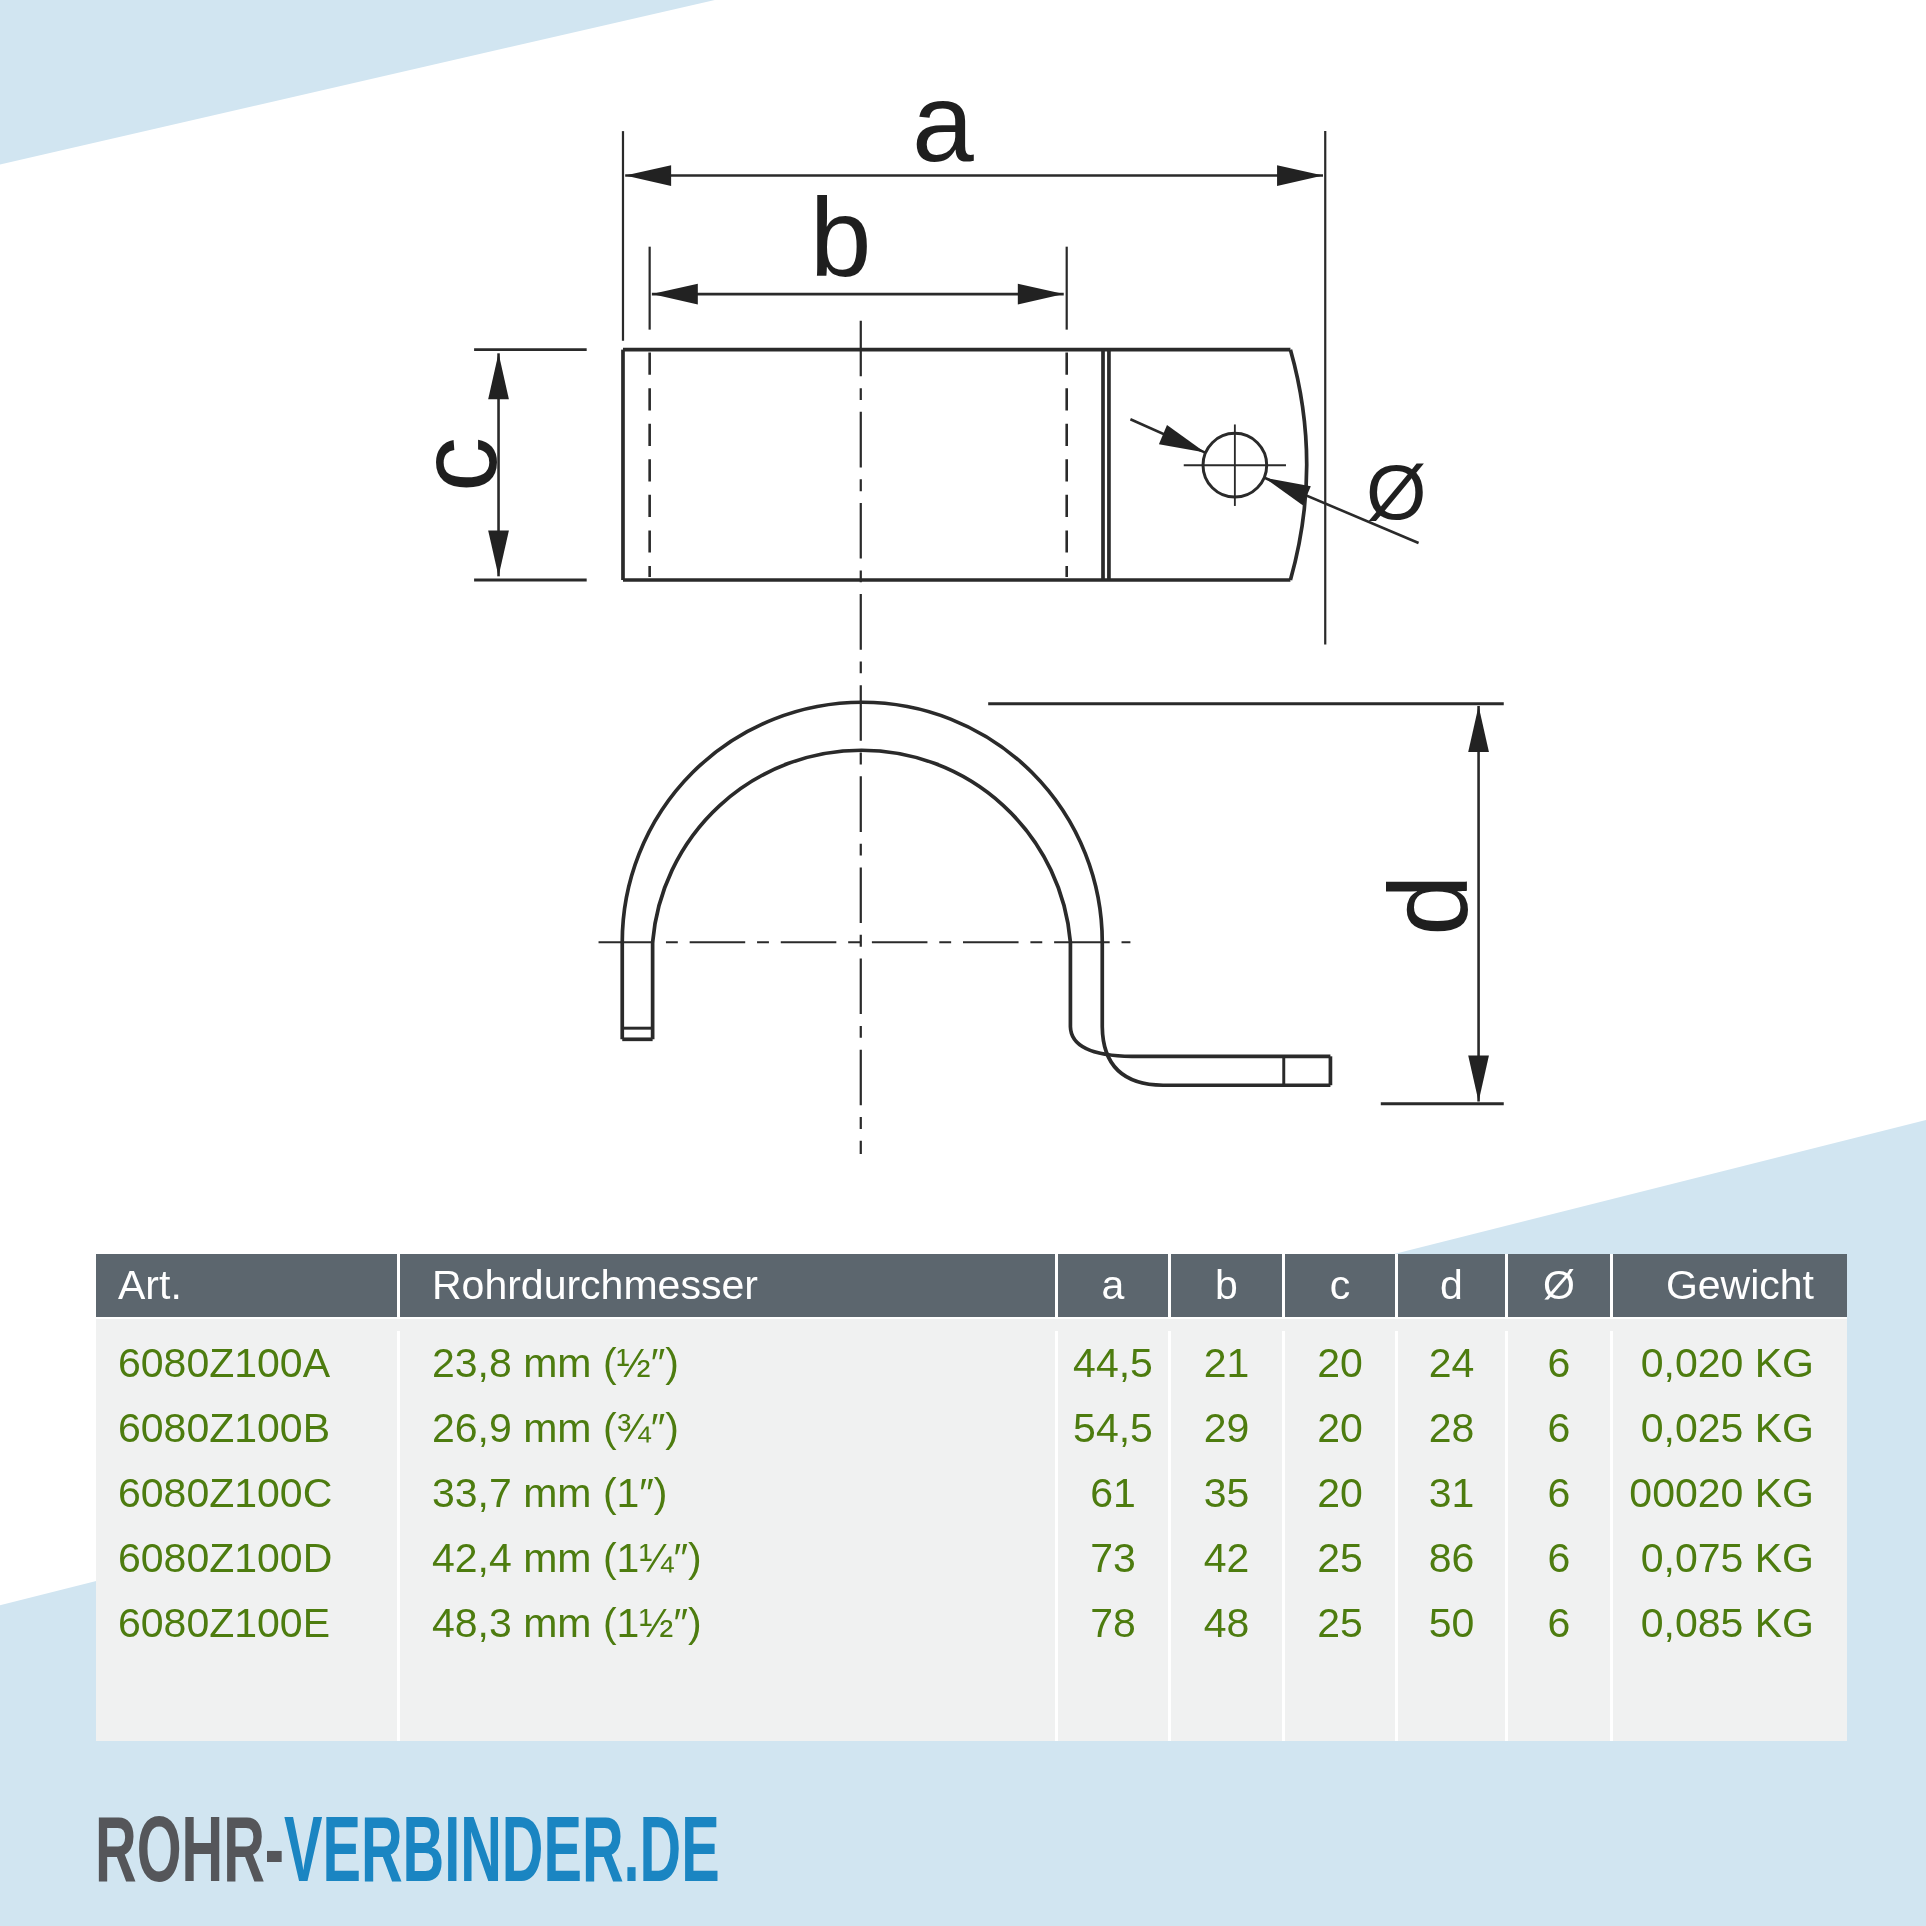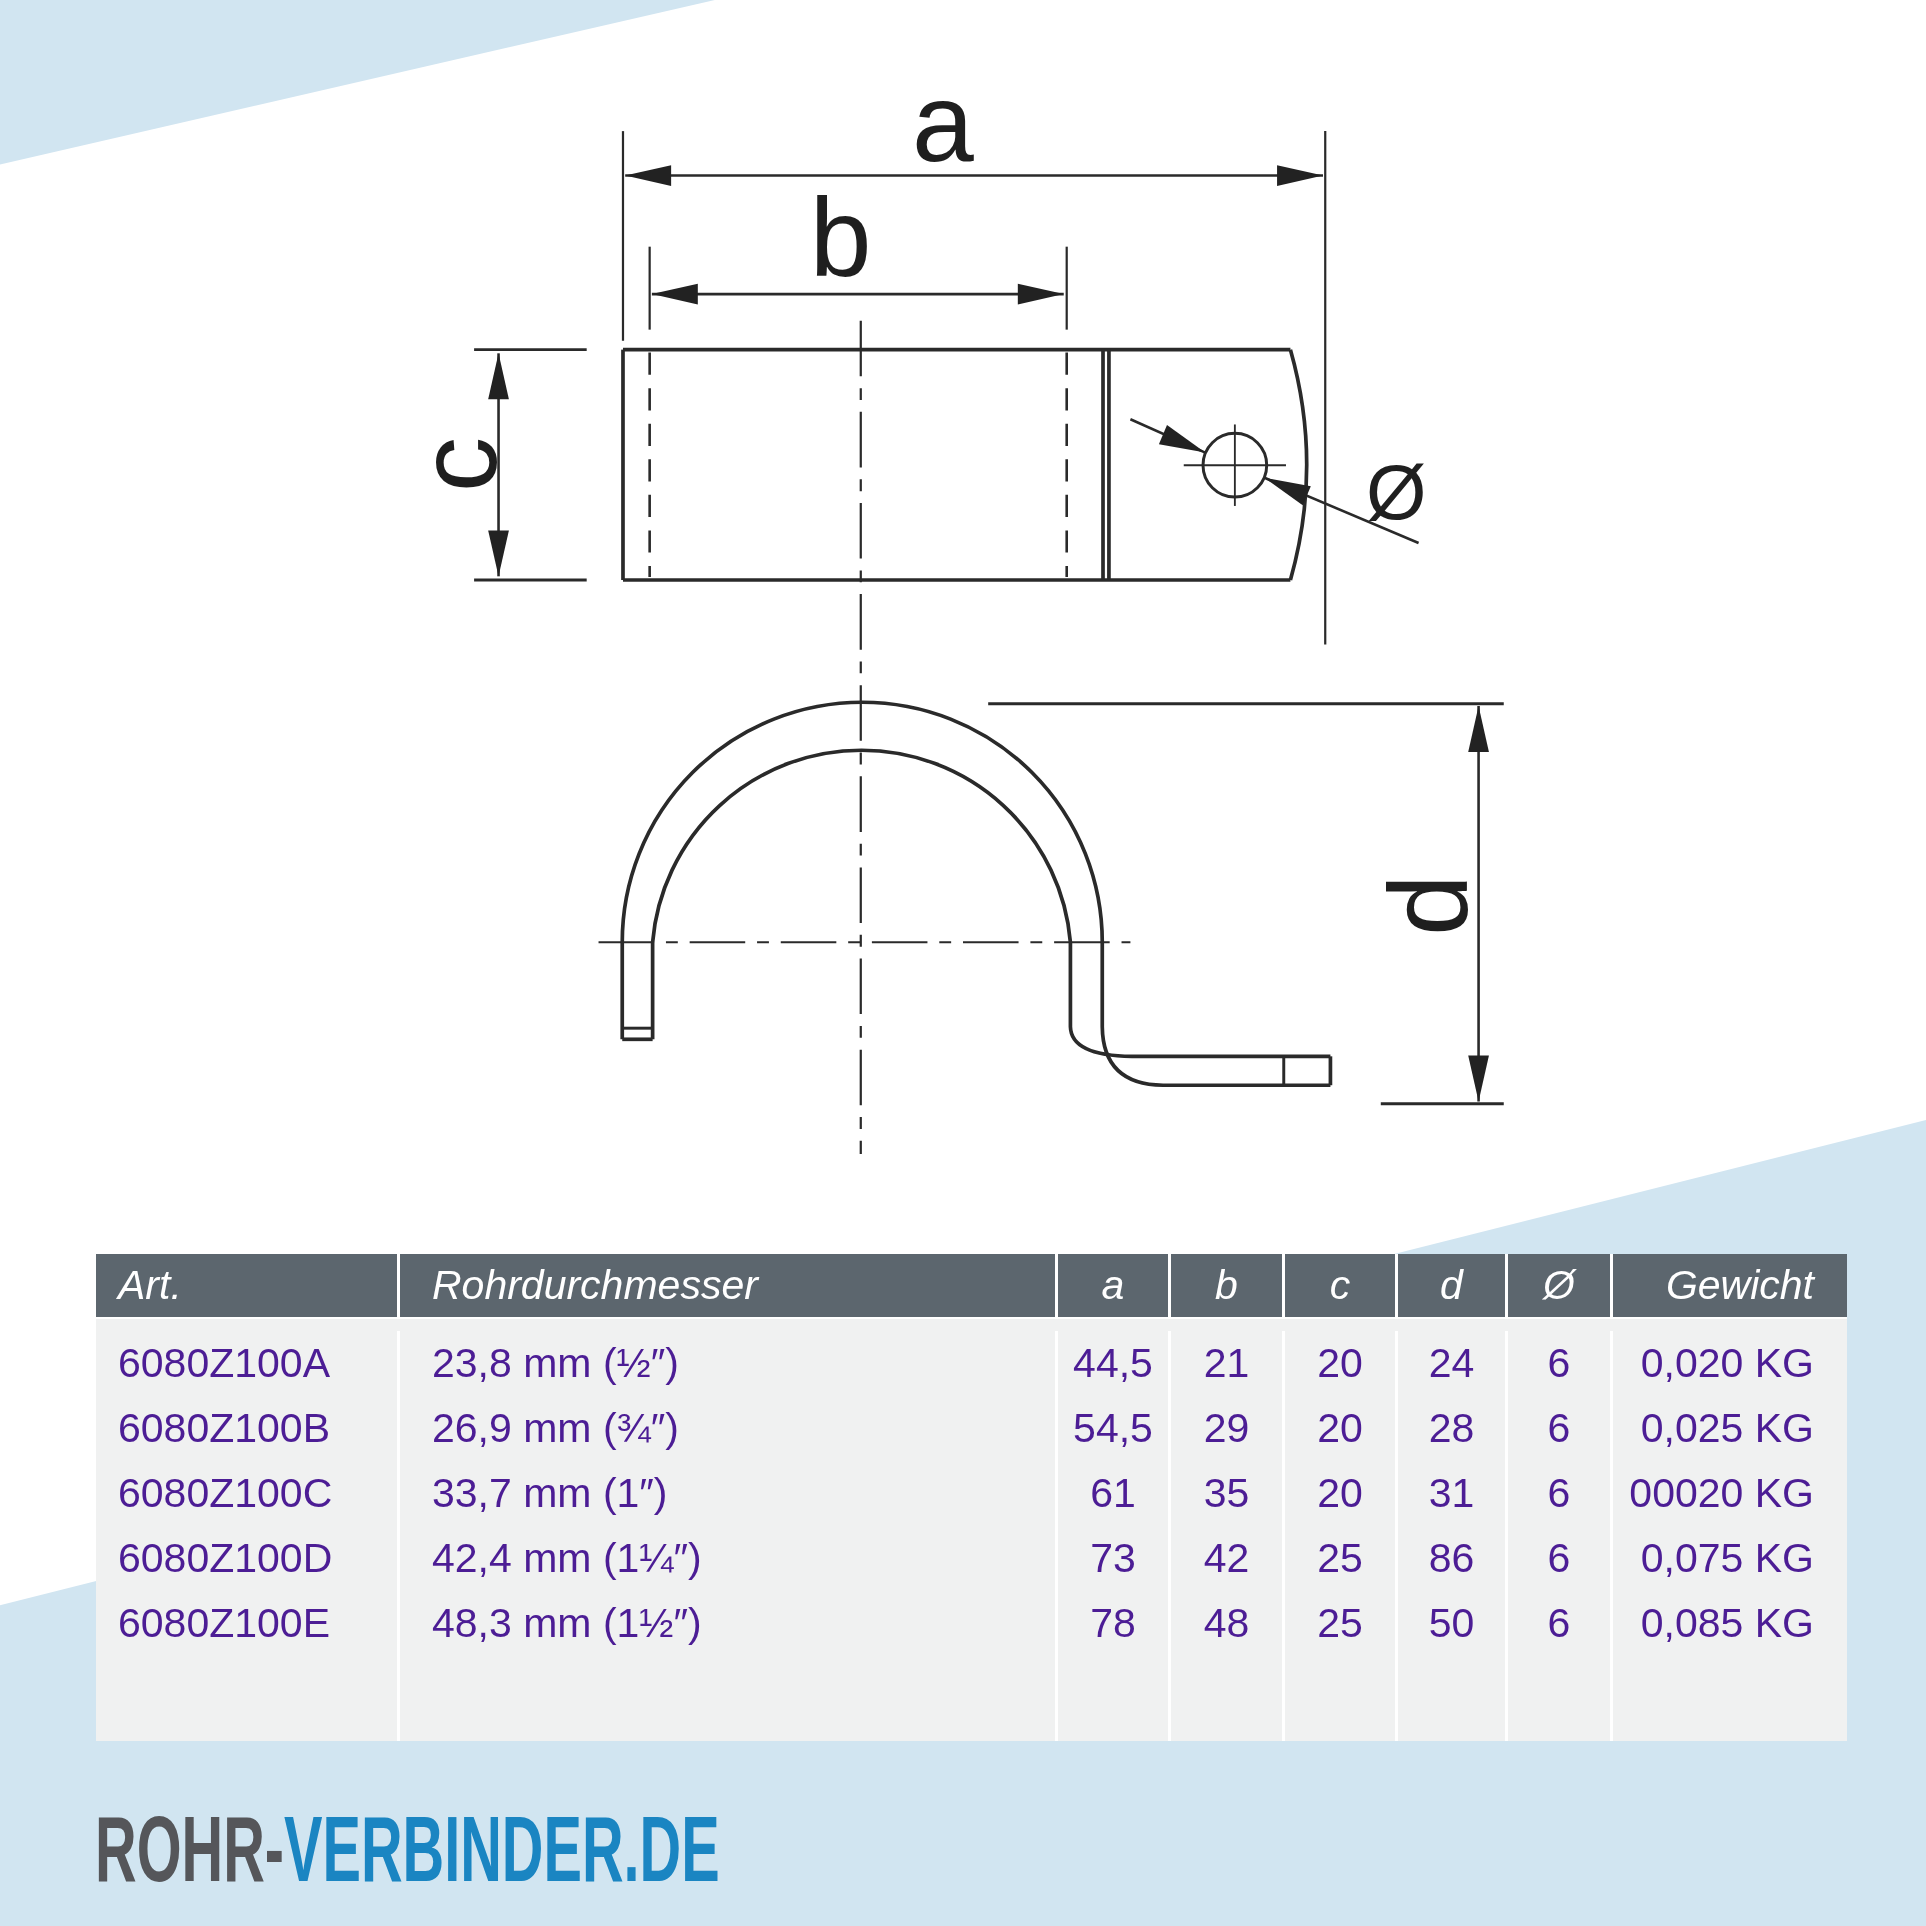--- a/index.html
+++ b/index.html
@@ -6,22 +6,22 @@
   .canvas{
     position:relative;width:1926px;height:1926px;background:#ffffff;
     font-family:"Liberation Sans", sans-serif;overflow:hidden;
   }
   svg.layer{position:absolute;left:0;top:0;}
   
   .tbl{position:absolute;left:96px;top:1254px;width:1751px;height:487px;background:#ffffff;}
   .tgrid{display:grid;grid-template-columns:301px 655px 110px 111px 110px 107px 102px 234px;column-gap:3px;}
   .thead{height:63px;}
   .tbody{margin-top:2.2px;height:422px;grid-template-rows:12px repeat(5,65px) 1fr;}
-  .hcell{background:#5c666e;color:#ffffff;font-size:41px;display:flex;align-items:center;font-style:italic;}
-  .bcell{background:#f0f1f1;color:#4c1d95;font-size:41px;display:flex;align-items:center;}
+  .hcell{background:#5c666e;color:#ffffff;font-size:41px;display:flex;align-items:center;}
+  .bcell{background:#f0f1f1;color:#4d7c0f;font-size:41px;display:flex;align-items:center;}
   .sp{background:#f0f1f1;height:100%;}
   .al{justify-content:flex-start;}
   .ac{justify-content:center;}
   .ar{justify-content:flex-end;}
   .p0{padding-left:22px;}
   .p1{padding-left:32px;}
   .p7{padding-right:33px;padding-left:8px;}
   
   .logo{
     position:absolute;left:95px;top:1796px;font-size:93px;font-weight:bold;

